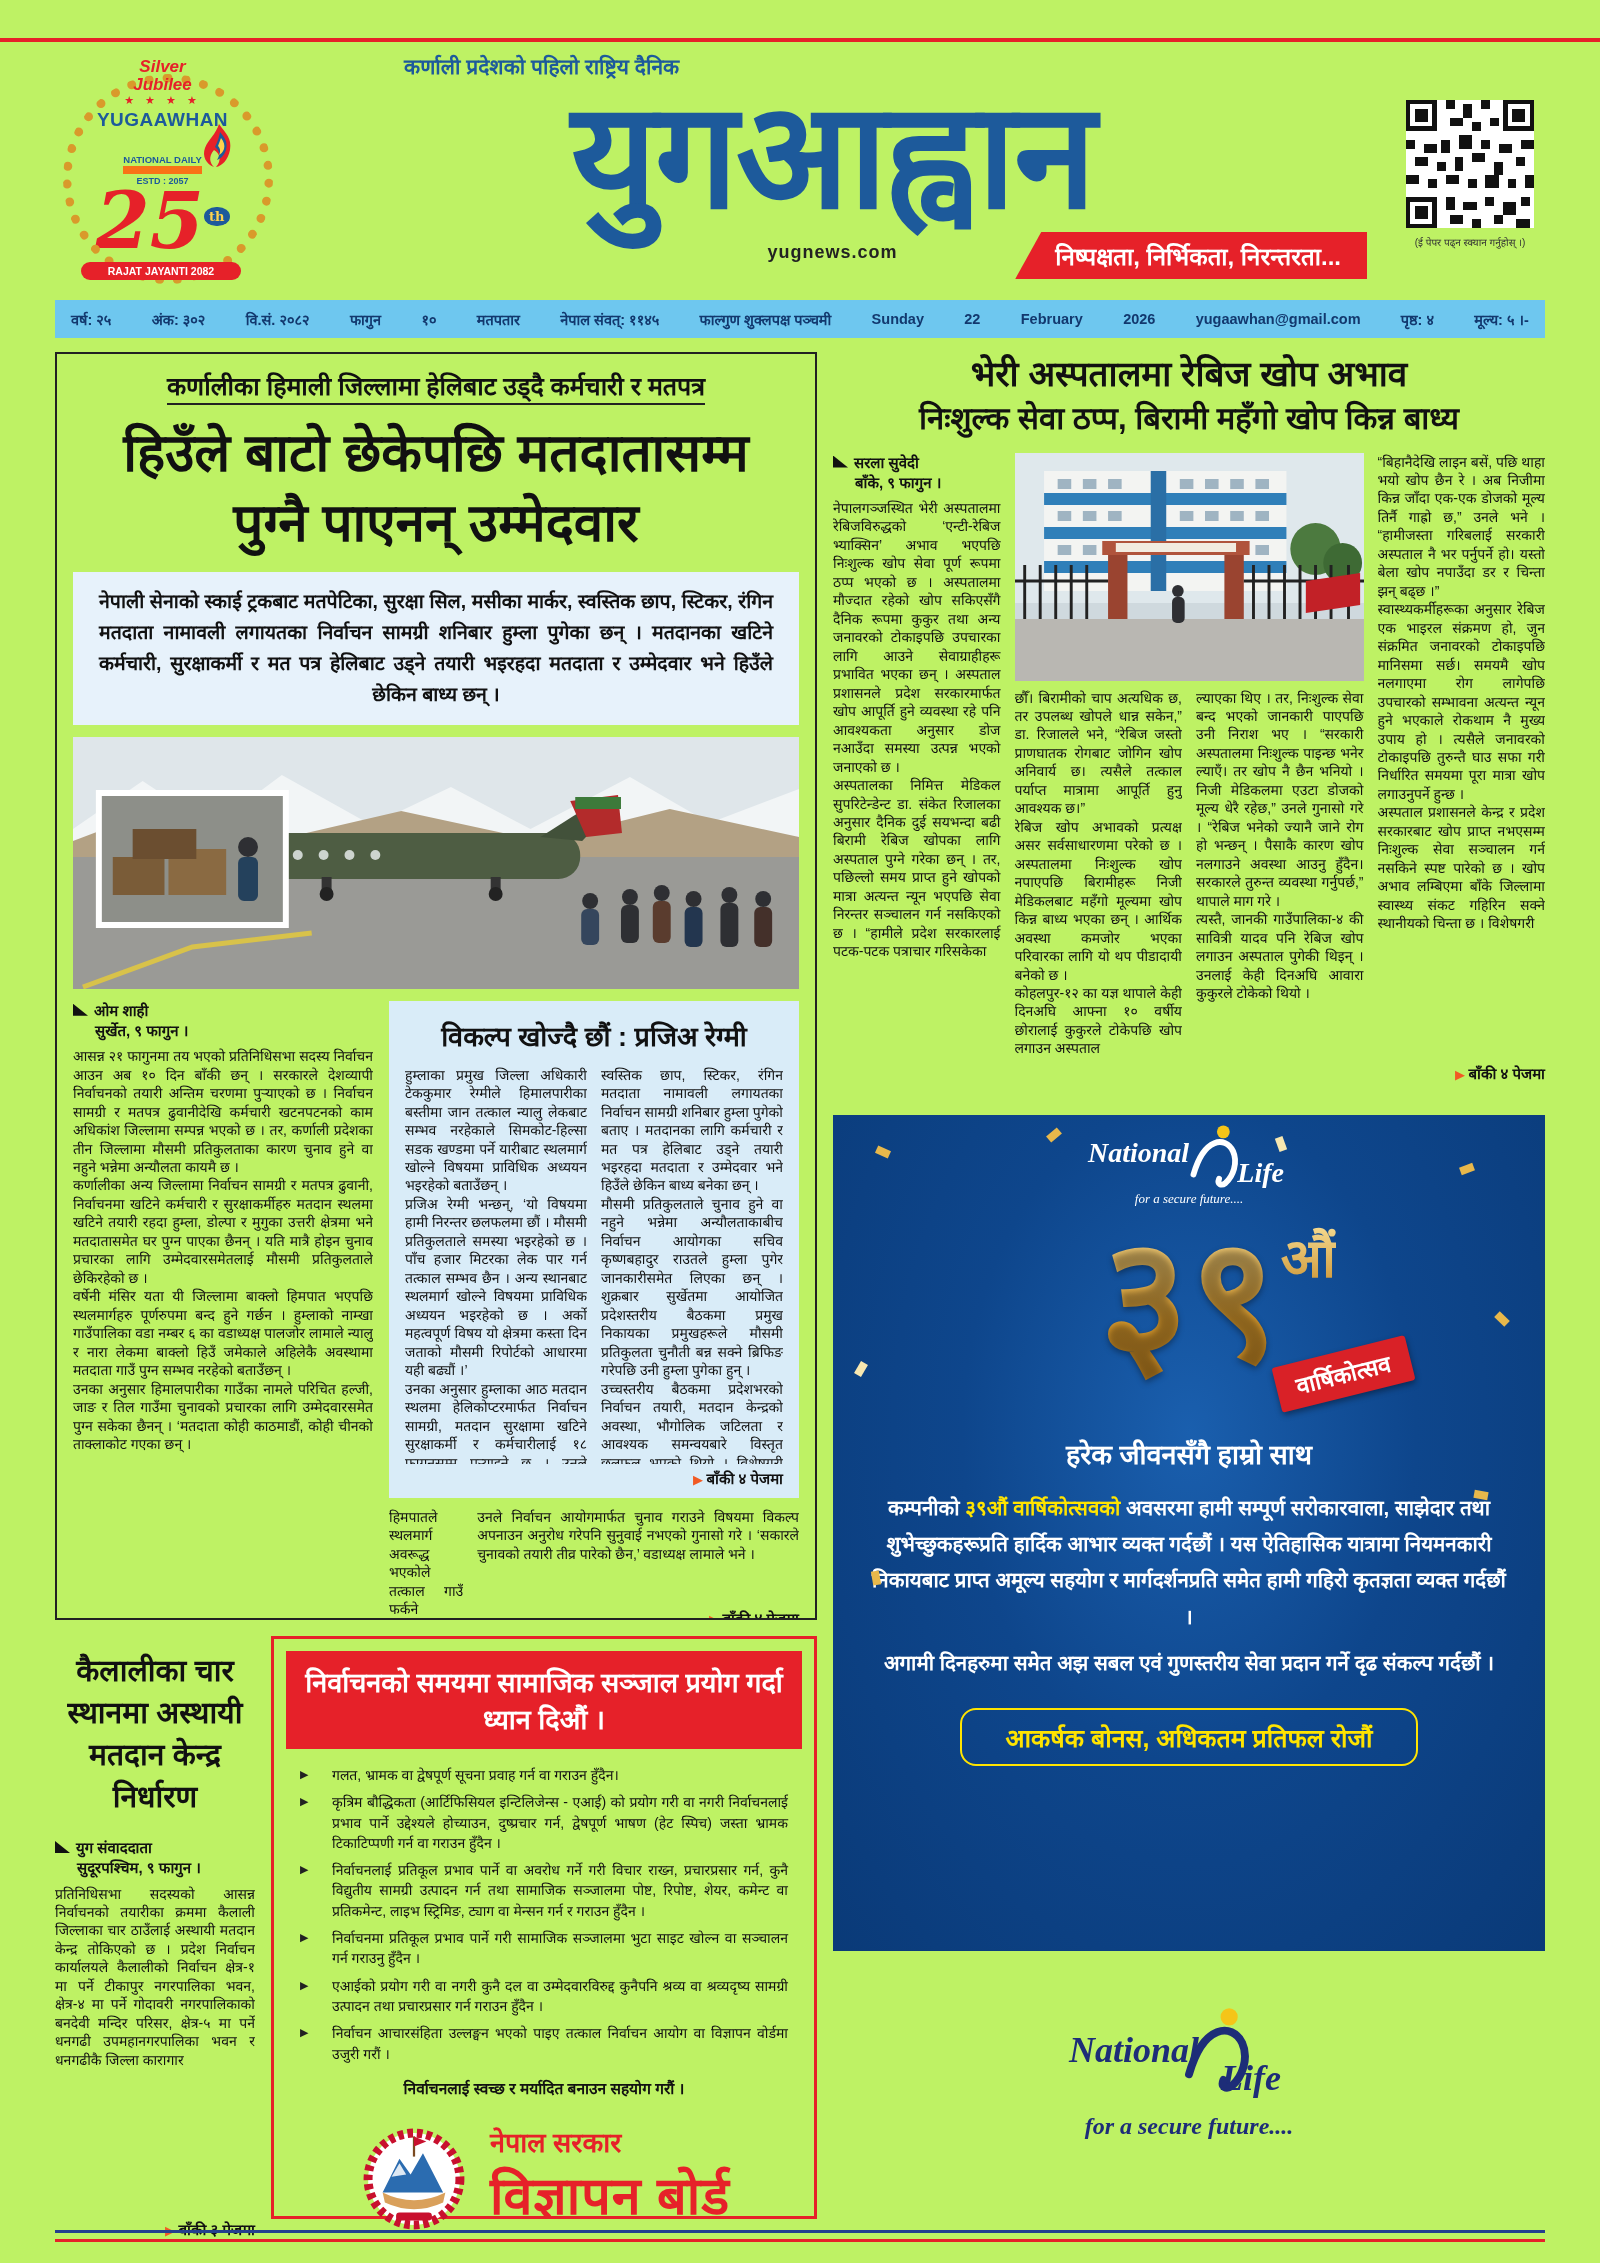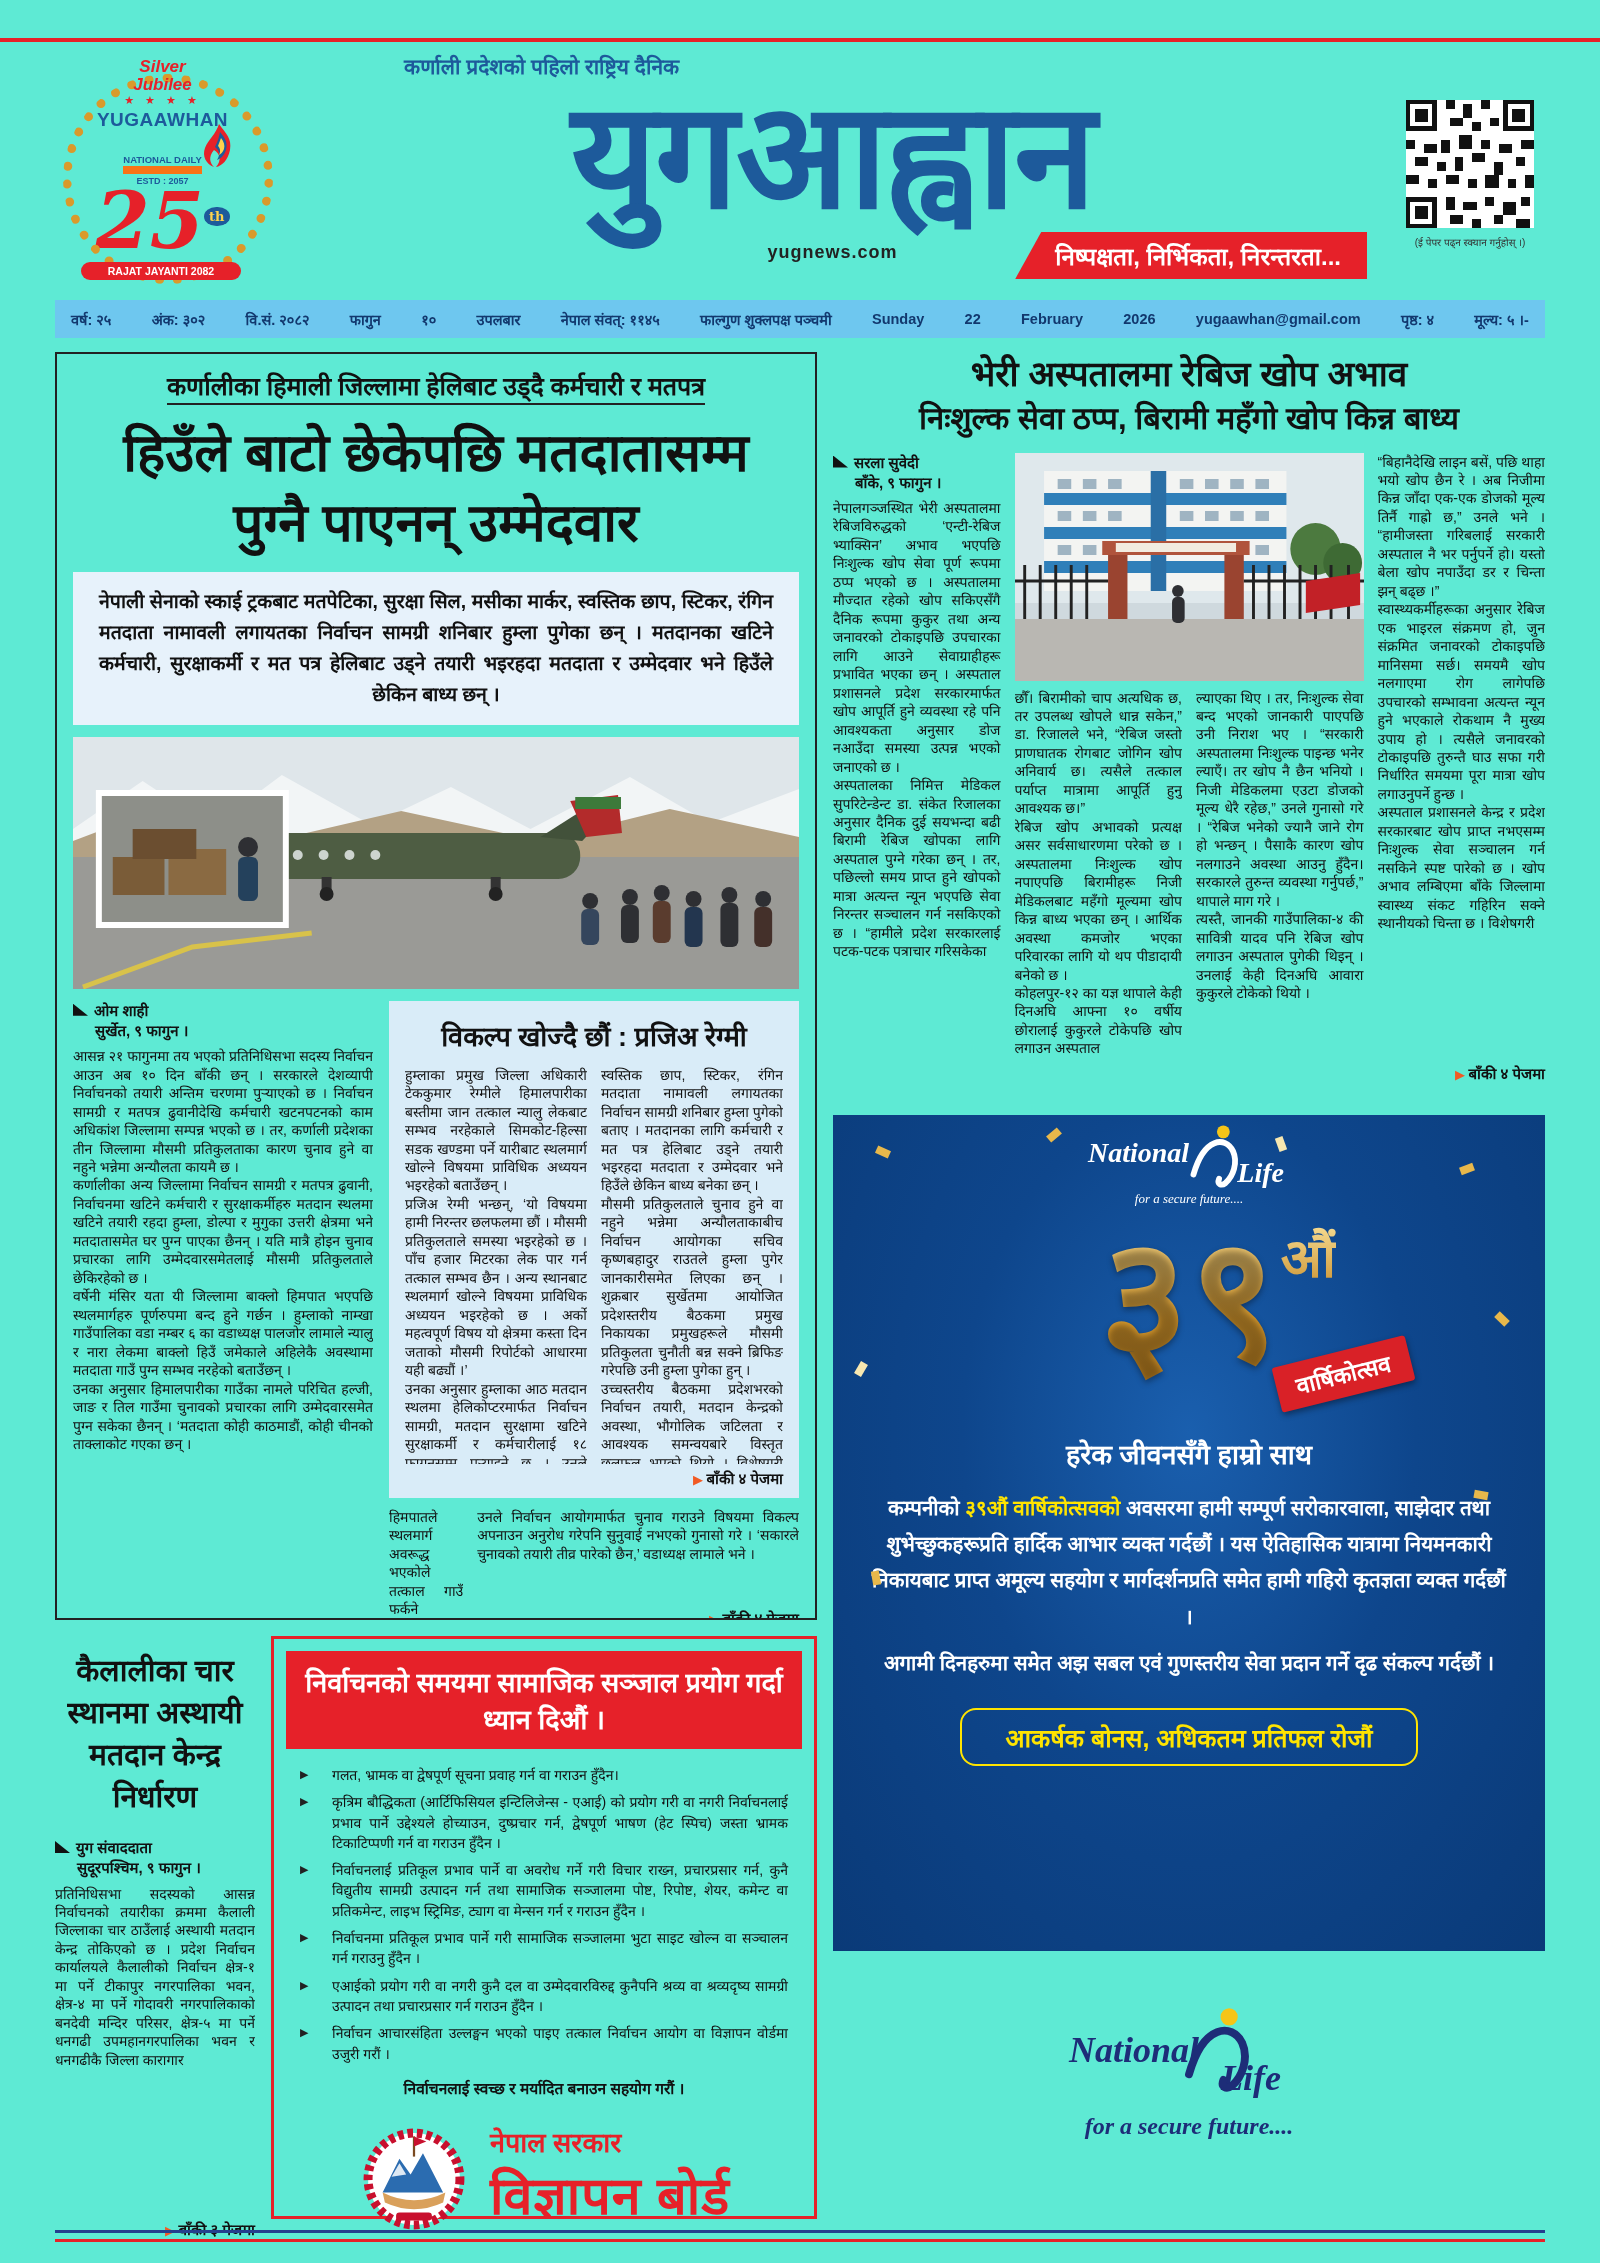--- a/index.html
+++ b/index.html
@@ -1,16 +1,16 @@
 <!DOCTYPE html>
 <html><head>
 <meta charset="utf-8">
 <style>
   html,body{margin:0;padding:0;background:#9a9a9a;}
-  .page{position:relative;width:1600px;height:2263px;margin:0 auto;background:#5eead4;
+  .page{position:relative;width:1600px;height:2263px;margin:0 auto;background:#bef264;
         font-family:"Liberation Sans","DejaVu Sans",sans-serif;color:#111;overflow:hidden;}
   .toprule{position:absolute;left:0;right:0;top:38px;height:4px;background:#e62129;}
 
   
   .masthead{position:absolute;left:55px;right:55px;top:52px;height:240px;display:flex;align-items:flex-start;}
   .logo-wrap{width:215px;height:228px;position:relative;flex:none;text-align:center;}
   .laurel{position:absolute;left:8px;top:22px;width:192px;height:192px;border-radius:50%;
           border:9px dotted #d99a2b;}
   .logo-top{position:relative;color:#e62129;font-weight:bold;font-size:17px;line-height:1.05;font-style:italic;}
   .logo-stars{color:#e62129;font-size:11px;letter-spacing:4px;}
@@ -236,21 +236,21 @@
       <div class="qr-cap">(ई पेपर पढ्न स्क्यान गर्नुहोस् ।)</div>
     </div>
   </div>
 
   <div class="datebar">
     <span>वर्ष: २५</span>
     <span>अंक: ३०२</span>
     <span>वि.सं. २०८२</span>
     <span>फागुन</span>
     <span>१०</span>
-    <span>उपलबार</span>
+    <span>मतपतार</span>
     <span>नेपाल संवत्: ११४५</span>
     <span>फाल्गुण शुक्लपक्ष पञ्चमी</span>
     <span>Sunday</span>
     <span>22</span>
     <span>February</span>
     <span>2026</span>
     <span>yugaawhan@gmail.com</span>
     <span>पृष्ठ: ४</span>
     <span>मूल्य: ५ ।-</span>
   </div>

